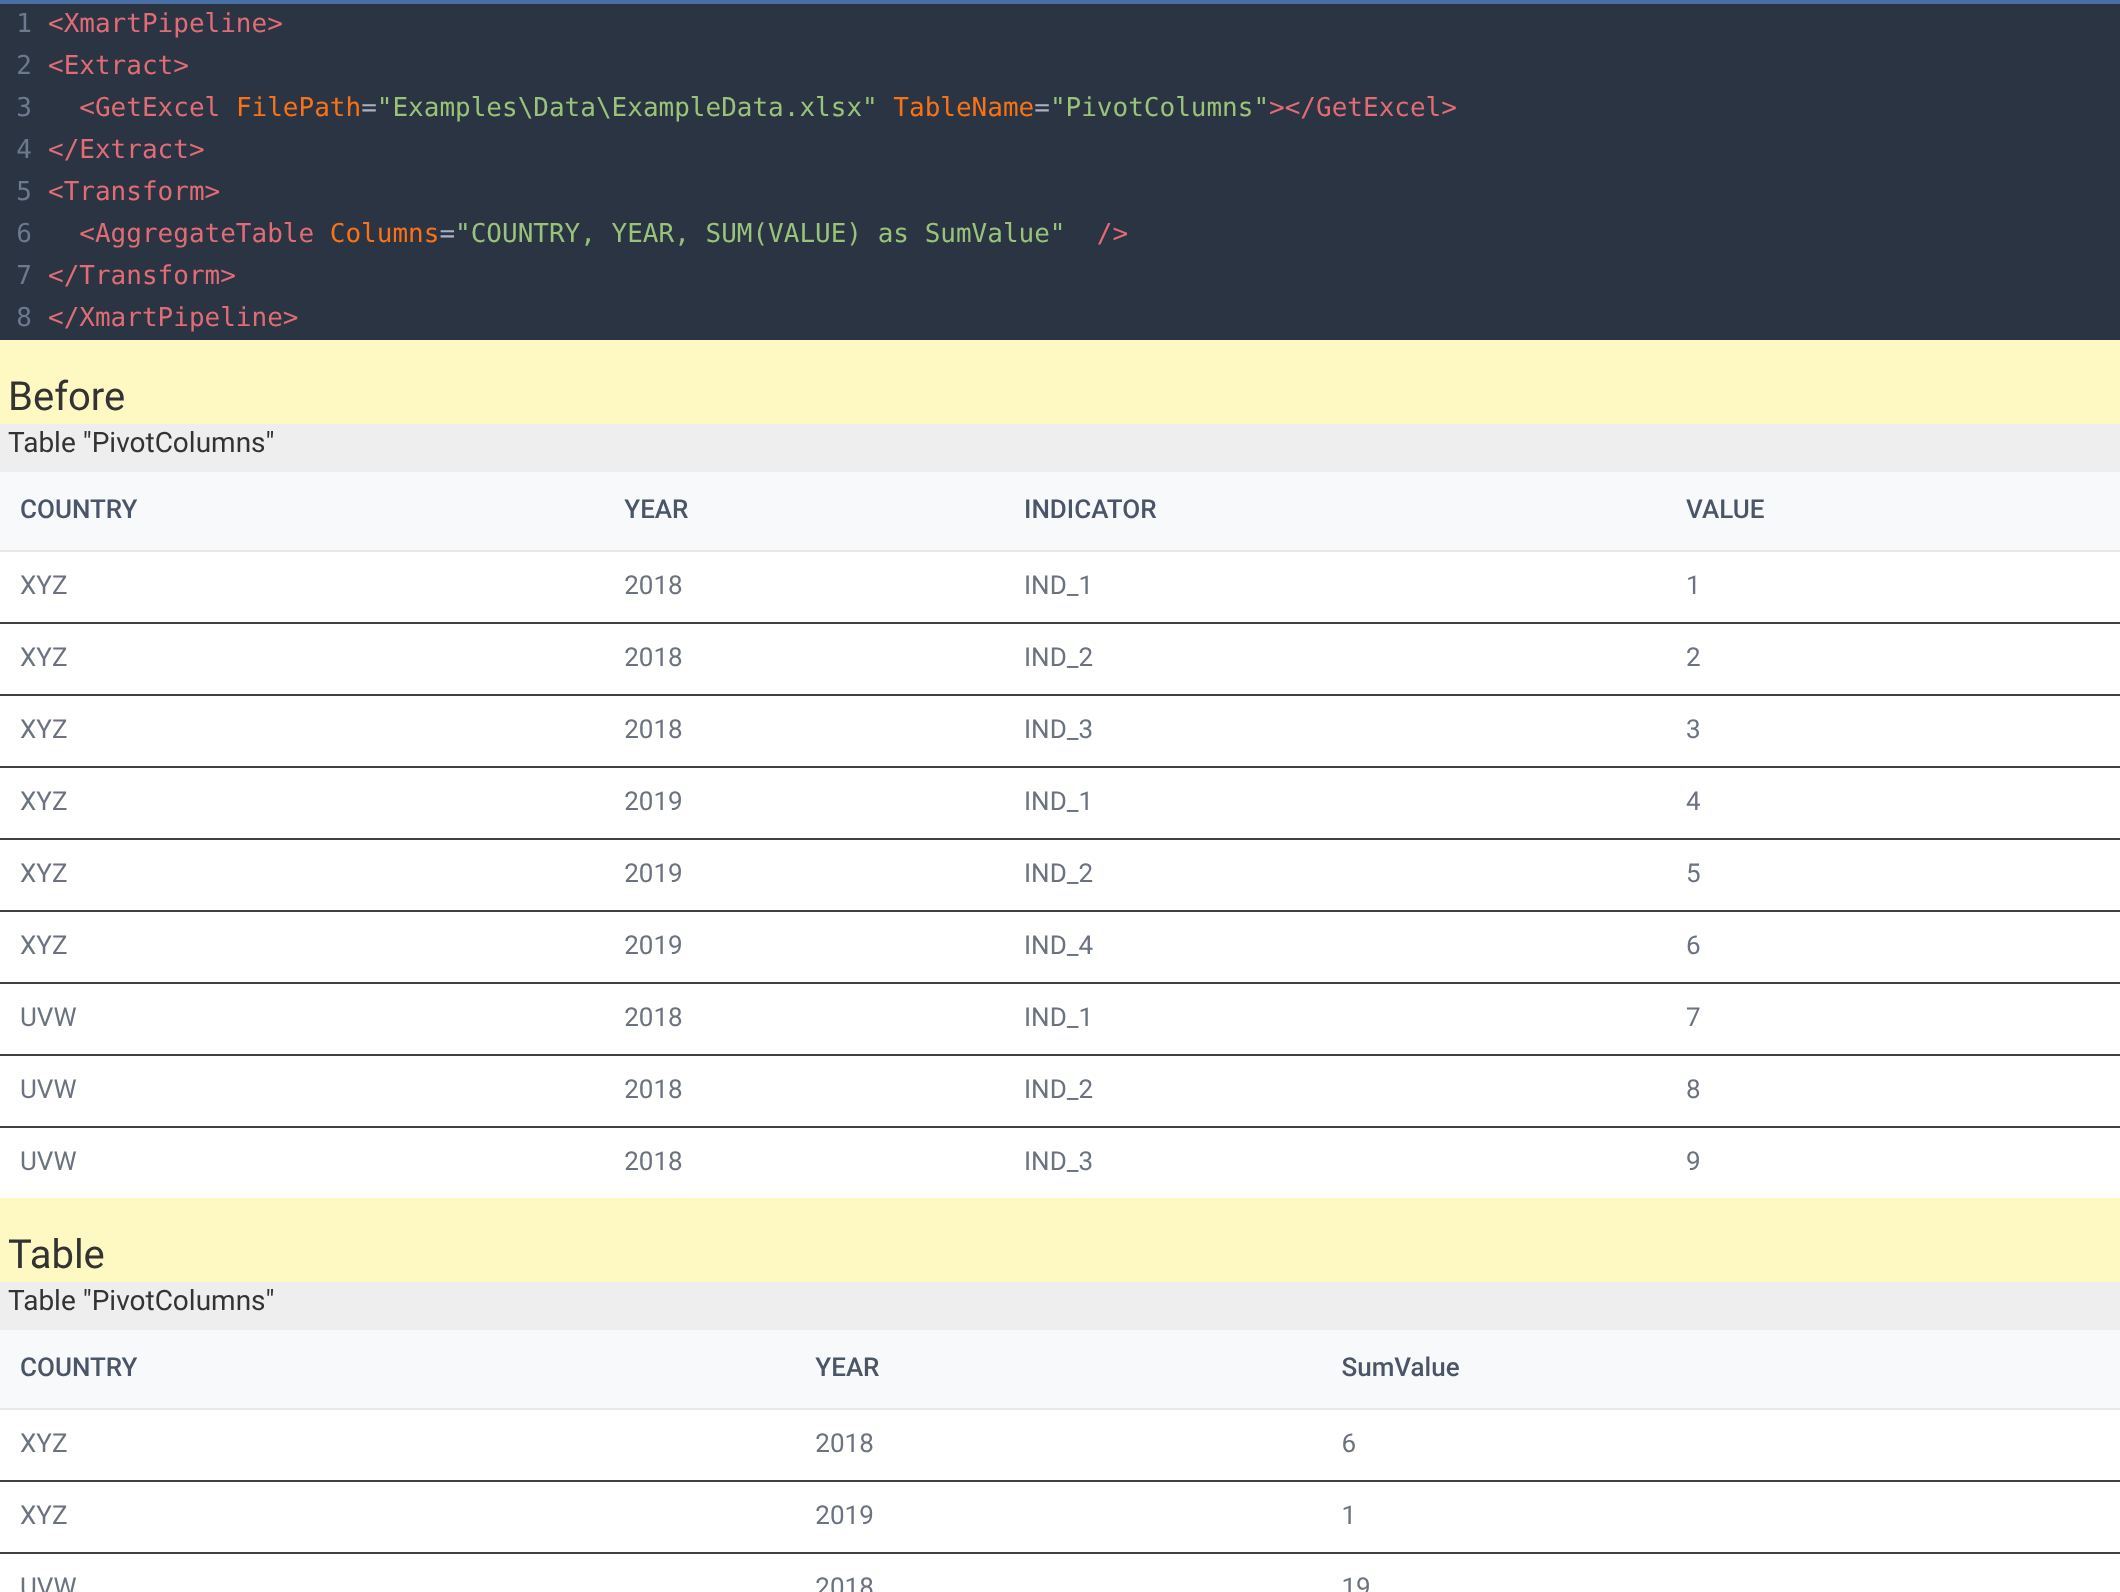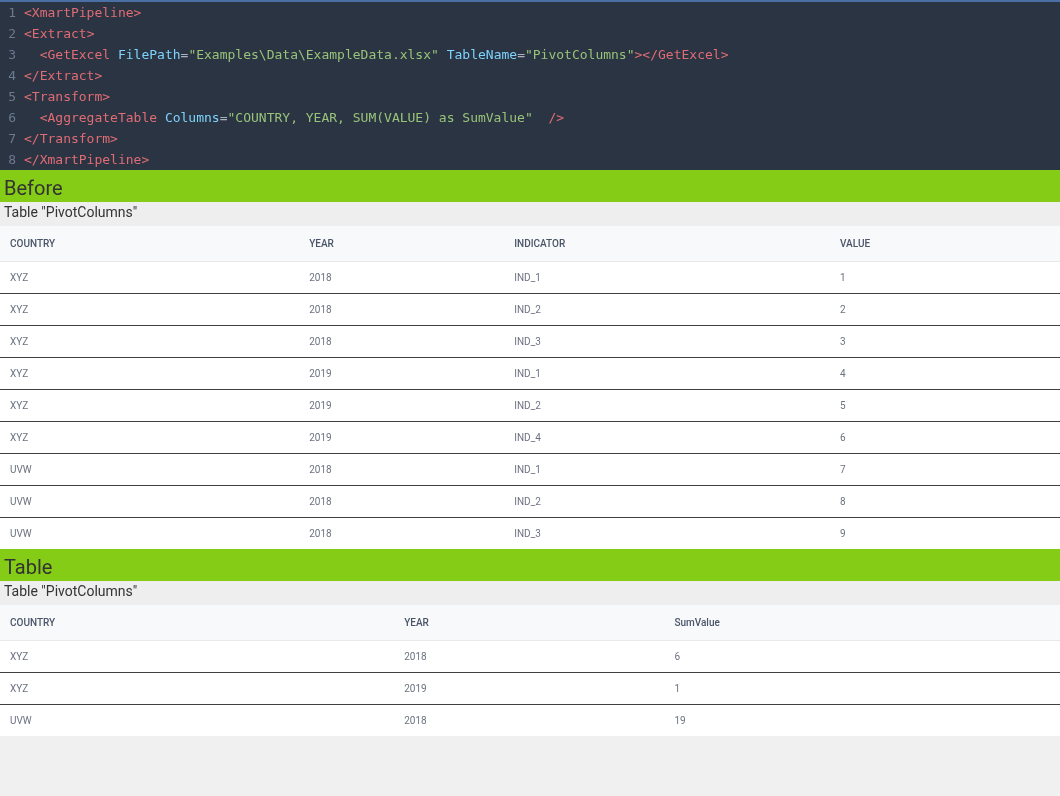--- a/index.html
+++ b/index.html
@@ -17,42 +17,42 @@
     .line-num { 
       width: 24px; 
       text-align: right; 
       color: #6b7a8f; 
       padding-right: 8px;
       user-select: none;
       flex-shrink: 0;
     }
     .code-content { flex: 1; }
     .tag { color: #e06c75; }
-    .attr { color: #7dd3fc; }
+    .attr { color: #f97316; }
     .string { color: #98c379; }
     .punct { color: #abb2bf; }
     
     .section-heading {
       font-size: 20px;
       font-weight: 400;
       color: #333;
-      padding: 6px 4px 2px 4px;
-      background: #84cc16;
+      padding: 16px 4px 2px 4px;
+      background: #fef9c3;
     }
     .table-caption {
       font-size: 14px;
       color: #333;
       padding: 2px 4px 6px 4px;
       background: #eee;
     }
     .data-table {
       width: 100%;
       border-collapse: collapse;
       background: #fff;
-      font-size: 10px;
+      font-size: 13px;
     }
     .data-table thead { background: #f8f9fb; }
     .data-table th {
       text-align: left;
       font-weight: 500;
       color: #4a5568;
       padding: 12px 10px;
       border-bottom: 1px solid #e8e8e8;
     }
     .data-table td {

